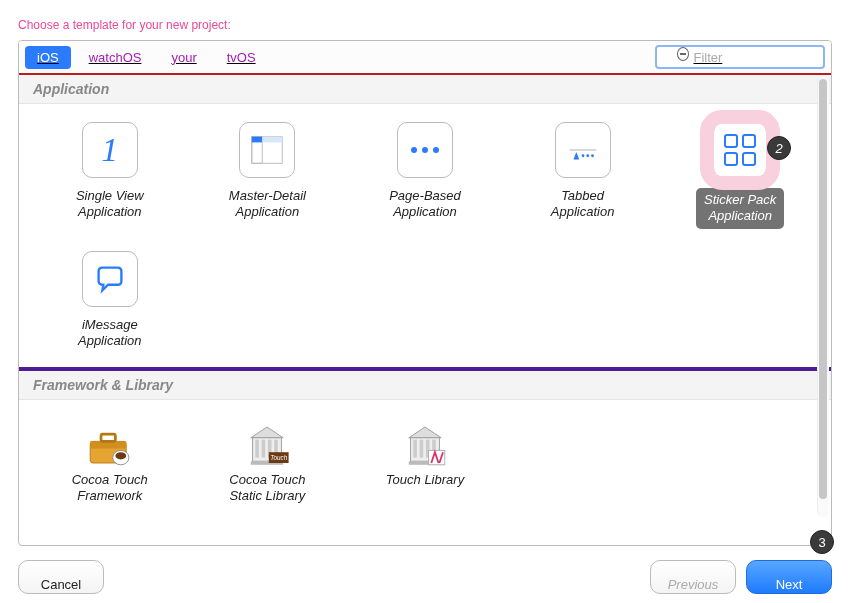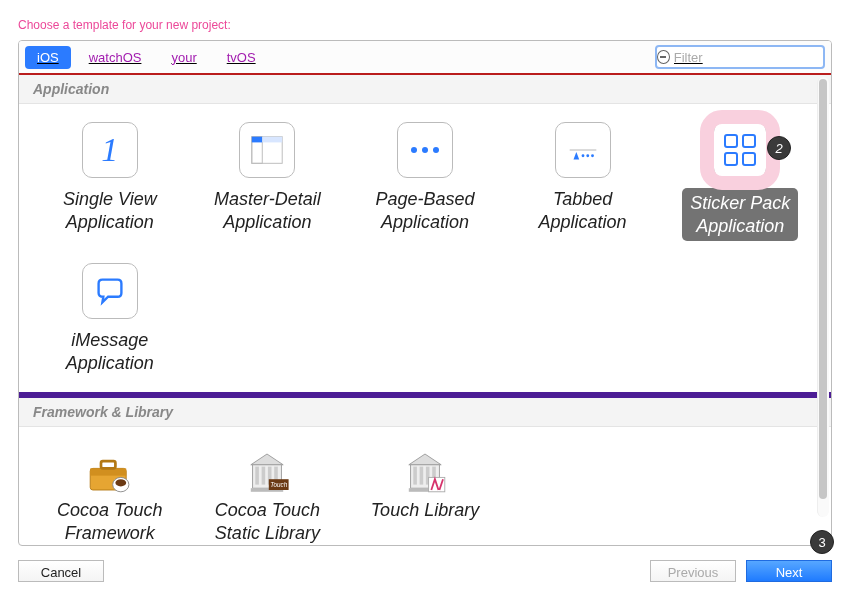--- a/index.html
+++ b/index.html
@@ -43,26 +43,25 @@
       cursor: default;
       margin-right: 6px;
     }
     .tab.active {
       background: #2b7bff;
       color: #fff;
     }
     .spacer { flex: 1; }
     .filter-wrap {
       display: flex;
-      align-items: center;
       border: 2px solid #8db7f4;
       border-radius: 4px;
       width: 170px;
       height: 24px;
-      padding: 0 0;
+      padding: 0 20px;
       background: #fff;
     }
     .filter-icon {
       width: 14px; height: 14px;
       border: 1.5px solid #666;
       border-radius: 50%;
       margin-right: 4px;
       position: relative;
       display: inline-flex;
       align-items: center;
@@ -83,21 +82,21 @@
     }
     .filter-input::placeholder { color: #aaa; }
 
     .scroll-area {
       height: calc(100% - 32px);
       overflow-y: auto;
       font-style: italic;
     }
     .section-header {
       background: #f4f4f4;
-      border-top: 6px solid #4c1d95;
+      border-top: 4px solid #4c1d95;
       border-bottom: 1px solid #e4e4e4;
       padding: 6px 14px;
       font-size: 14px;
       font-weight: 600;
       color: #888;
     }
     .section-header:first-child { border-top: none; }
     .grid {
       display: grid;
       grid-template-columns: repeat(5, 1fr);
@@ -119,21 +118,21 @@
       border: 1px solid #bbb;
       border-radius: 10px;
       background: #fff;
       display: flex;
       align-items: center;
       justify-content: center;
       margin-bottom: 10px;
       position: relative;
     }
     .template-label {
-      font-size: 18px;
+      font-size: 13px;
       color: #222;
       line-height: 1.25;
       max-width: 120px;
     }
     
     .template.selected .icon-box {
       outline: 14px solid #f9d0de;
       outline-offset: -2px;
       background: #f9d0de;
       border-color: transparent;
@@ -192,29 +191,29 @@
     .button-row {
       display: flex;
       padding: 14px 18px 0;
       gap: 10px;
       align-items: center;
     }
     .btn {
       height: 22px;
       min-width: 86px;
       border: 1px solid #bbb;
-      border-radius: 0;
+      border-radius: 10px;
       background: linear-gradient(#fff, #f4f4f4);
       font-size: 13px;
       color: #222;
-      padding: 4px 14px;
+      padding: 16px 14px;
       position: relative;
       cursor: default;
     }
-    .btn.disabled { color: #aaa; }
+    .btn.disabled { color: #aaa; font-style: italic; }
     .btn.primary {
       background: linear-gradient(#57a7ff, #1f7bff);
       color: #fff;
       border-color: #1f6be0;
       text-align: center;
     }
 
     
     .svg56 { width: 38px; height: 38px; }
     .big-one {

